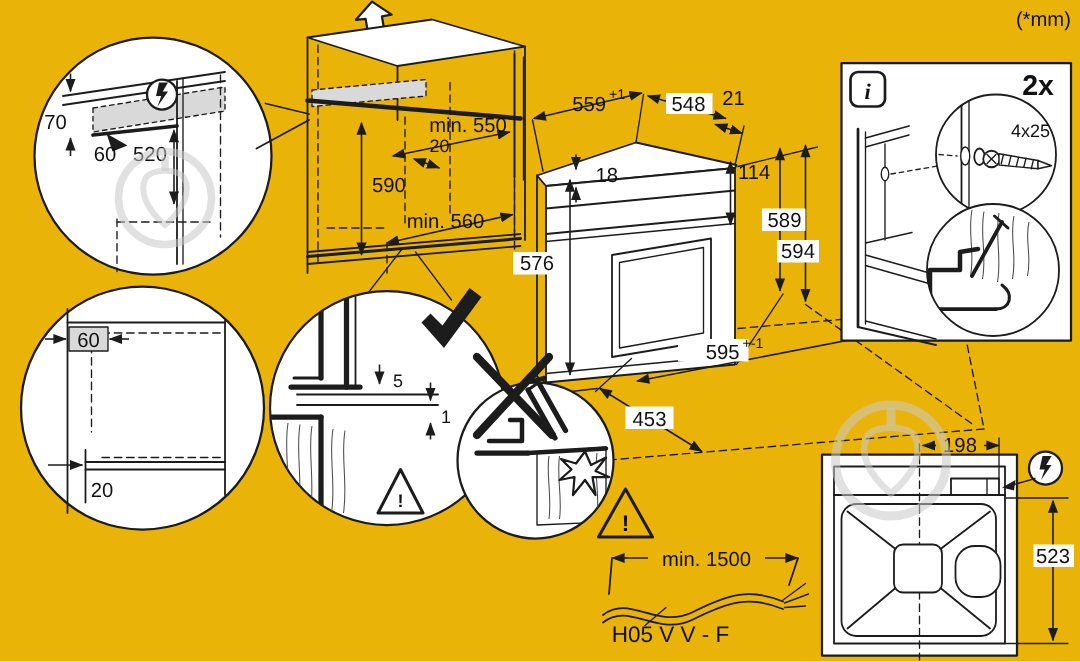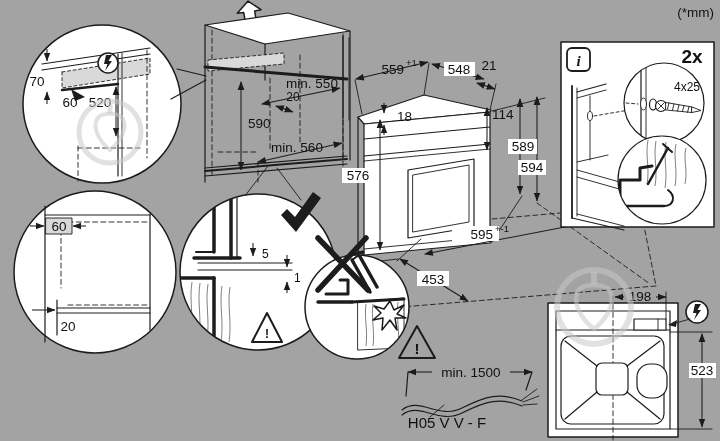--- a/index.html
+++ b/index.html
@@ -1,16 +1,16 @@
 <!DOCTYPE html>
 <html><head>
 <meta charset="utf-8">
 <style>
   html,body{margin:0;padding:0;background:#fff}
-  #stage{position:relative;width:720px;height:441px;background:#a3a3a3;overflow:hidden}
+  #stage{position:relative;width:720px;height:441px;background:#eab308;overflow:hidden}
   svg{position:absolute;left:0;top:0}
   .ln{fill:none;stroke:#1c1c1c;stroke-width:1.2;stroke-linecap:round;stroke-linejoin:round}
   .thin{stroke-width:.9}.w15{stroke-width:1.5}.w18{stroke-width:1.8}.w2{stroke-width:2}
   .w25{stroke-width:2.5}.w3{stroke-width:3}.w35{stroke-width:3.5}
   .dsh{stroke-dasharray:5 3.2}.dsh2{stroke-dasharray:3 2.6}
   .dim{fill:none;stroke:#1c1c1c;stroke-width:1.05}
   .fwhite{fill:#fff}.fshade{fill:#d9d9d9}.blk{fill:#1c1c1c;stroke:none}
   text{font-family:"Liberation Sans","DejaVu Sans",sans-serif;fill:#111;font-size:13.5px}
   .t12{font-size:12px}.t10{font-size:9.5px}.t15{font-size:15px}
   .t19{font-size:19px;font-weight:bold}.bold{font-weight:bold}

